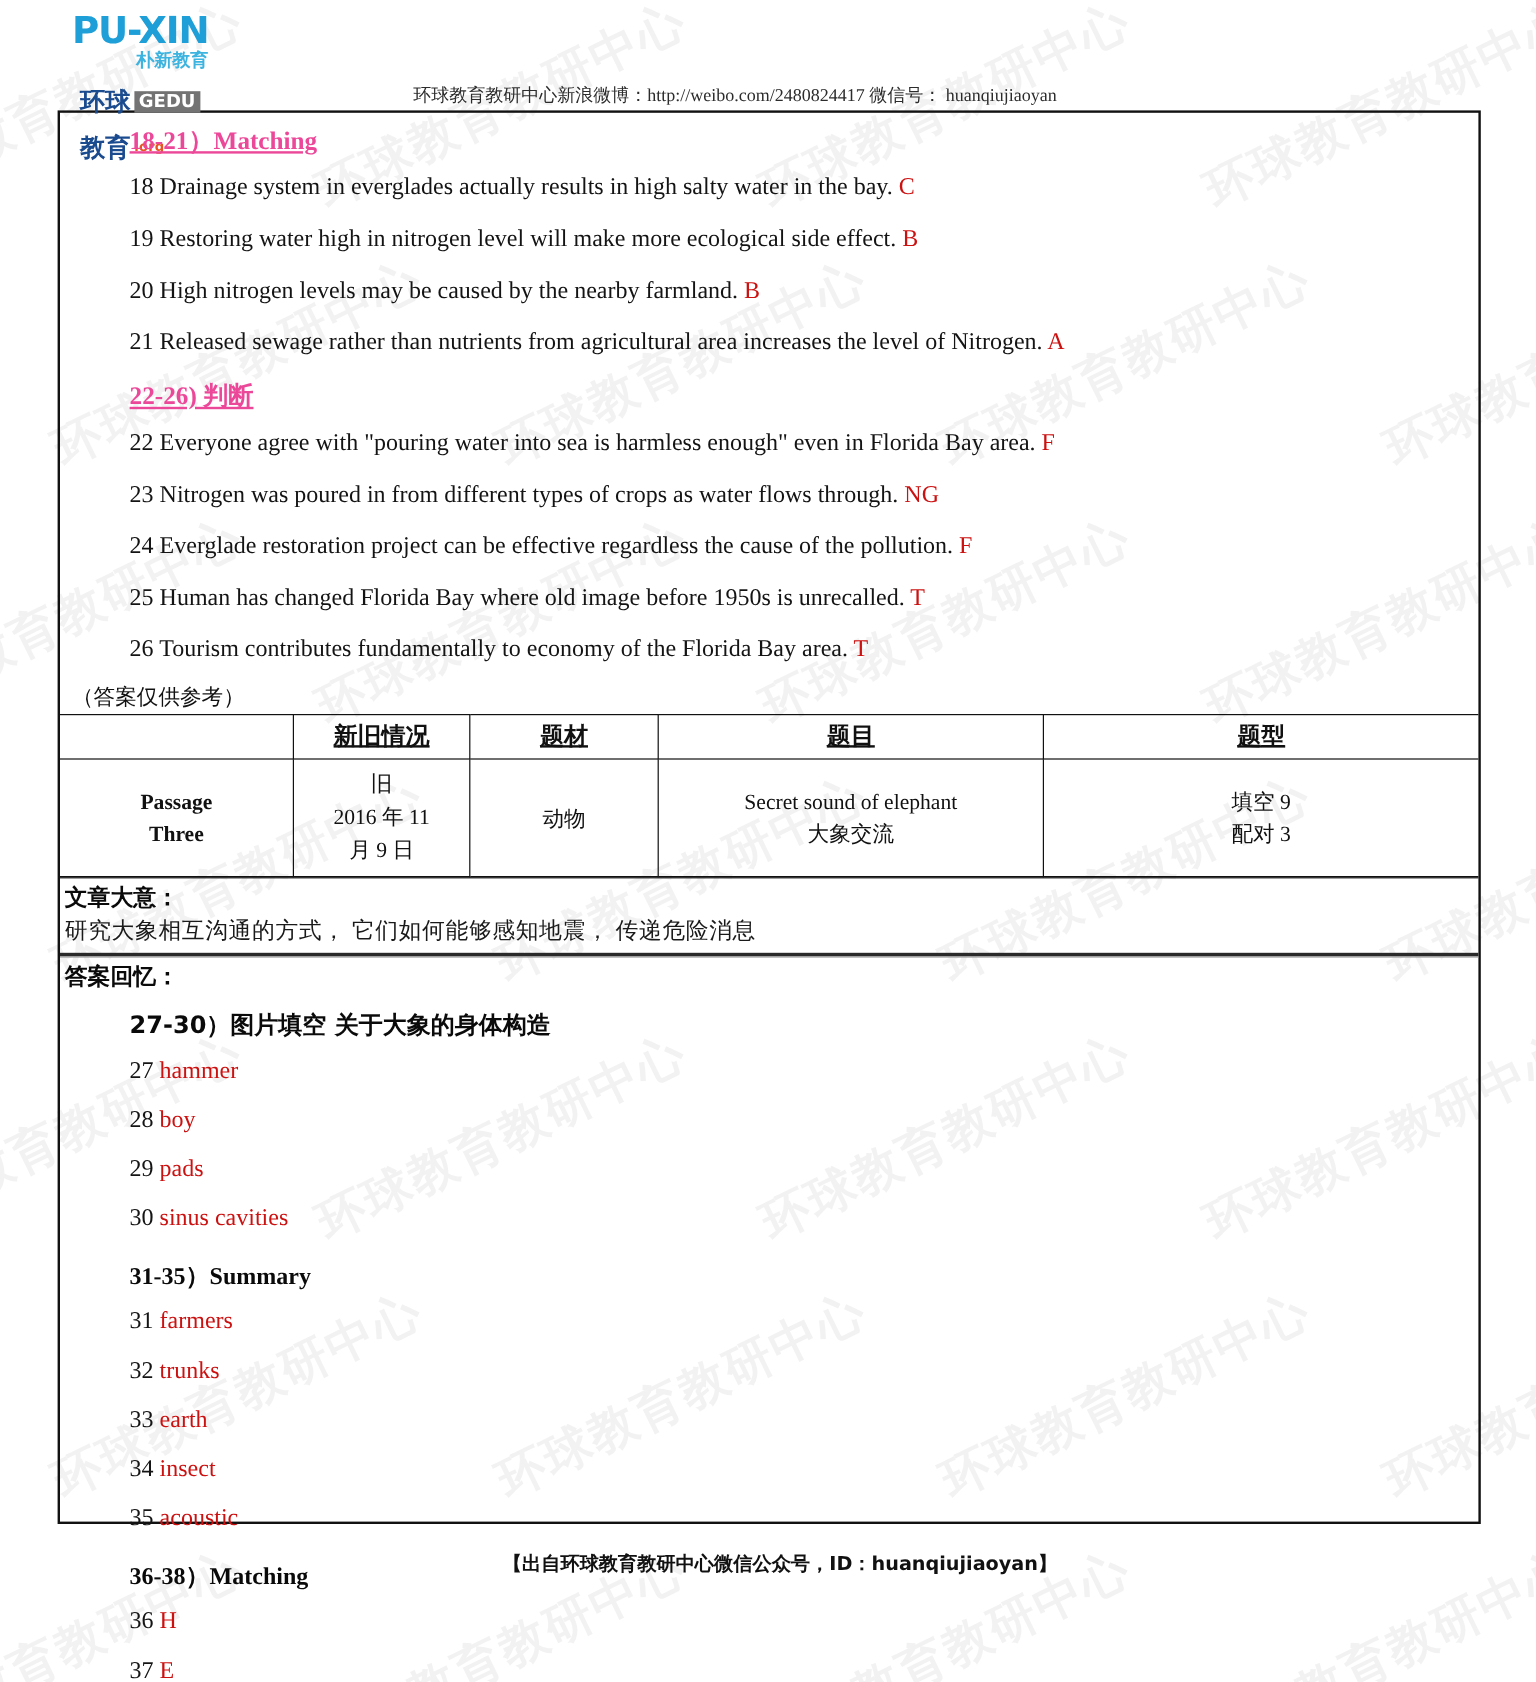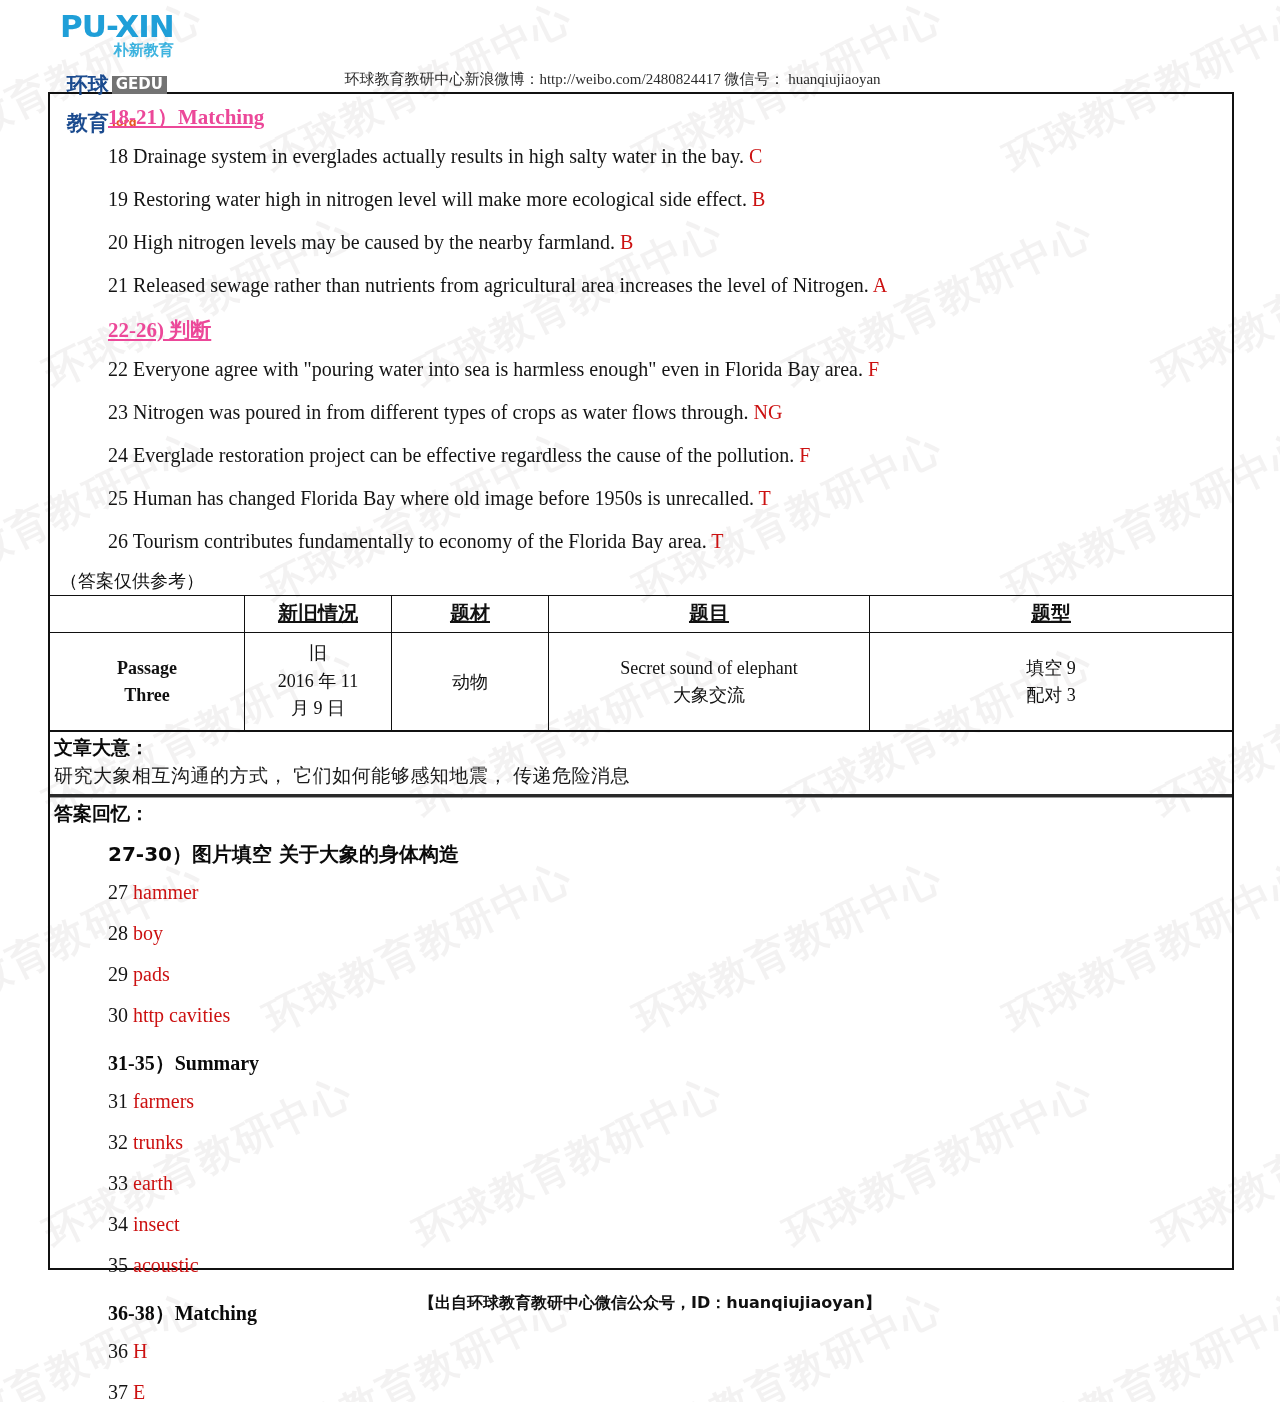--- a/index.html
+++ b/index.html
@@ -392,21 +392,21 @@
   <div class="block-body">研究大象相互沟通的方式， 它们如何能够感知地震， 传递危险消息</div>
 
   <div class="rule-thick"></div>
   <div class="block-label">答案回忆：</div>
 
   <div id="answer-sections">
       <div class="ans-head ans-head-cn">27-30）图片填空 关于大象的身体构造</div>
       <div class="ans-item"><span>27 </span><span class="ans">hammer</span></div>
       <div class="ans-item"><span>28 </span><span class="ans">boy</span></div>
       <div class="ans-item"><span>29 </span><span class="ans">pads</span></div>
-      <div class="ans-item"><span>30 </span><span class="ans">http cavities</span></div>
+      <div class="ans-item"><span>30 </span><span class="ans">sinus cavities</span></div>
       <div class="ans-head">31-35）Summary</div>
       <div class="ans-item"><span>31 </span><span class="ans">farmers</span></div>
       <div class="ans-item"><span>32 </span><span class="ans">trunks</span></div>
       <div class="ans-item"><span>33 </span><span class="ans">earth</span></div>
       <div class="ans-item"><span>34 </span><span class="ans">insect</span></div>
       <div class="ans-item"><span>35 </span><span class="ans">acoustic</span></div>
       <div class="ans-head">36-38）Matching</div>
       <div class="ans-item"><span>36 </span><span class="ans">H</span></div>
       <div class="ans-item"><span>37 </span><span class="ans">E</span></div>
     </div>

